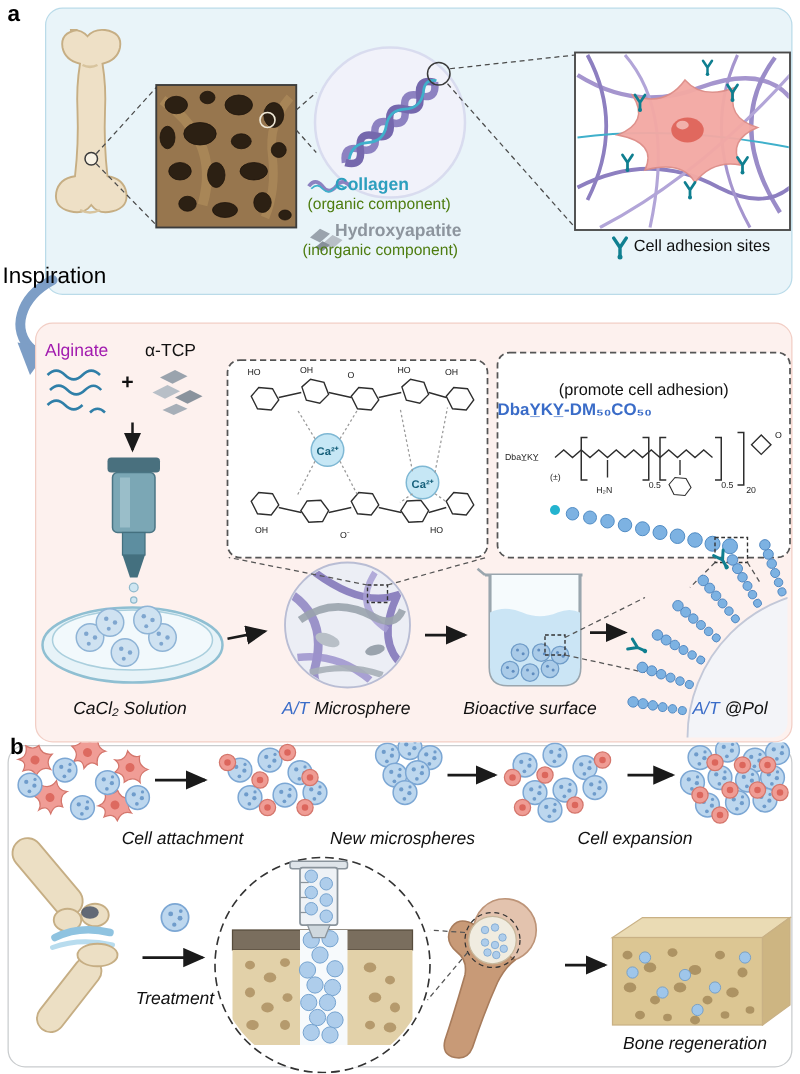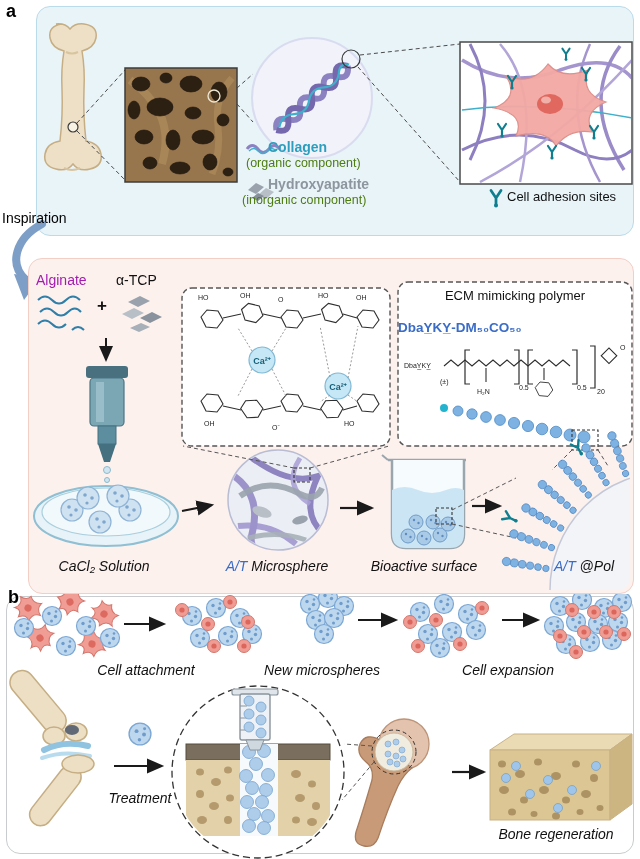--- a/index.html
+++ b/index.html
@@ -10,21 +10,21 @@
   .mid-title{position:absolute;font-size:15px;color:#111;text-align:center;}
   .cap{position:absolute;font-size:14px;color:#111;text-align:center;line-height:1.15;font-style:italic;}
   .cap .accent{color:#3a6cc8;}
   .cyan-bold{position:absolute;color:#a21caf;font-weight:normal;font-size:14px;}
   .black-lab{position:absolute;color:#111;font-size:14px;}
   .plus{position:absolute;font-size:17px;color:#111;font-weight:bold;}
   .leg-cy{position:absolute;color:#2d9fbe;font-weight:bold;font-size:14px;}
   .leg-gray{position:absolute;color:#8d959e;font-weight:bold;font-size:14px;}
   .leg-note{position:absolute;color:#4d7c0f;font-size:12.5px;}
   .leg-black{position:absolute;color:#111;font-size:13px;}
-  .insp{position:absolute;color:#000;font-size:14px;}
+  .insp{position:absolute;color:#000;font-size:18px;}
   .ecm-t1{position:absolute;font-size:13px;color:#111;text-align:center;}
   .ecm-poly{position:absolute;font-size:13.5px;color:#3a6cc8;font-weight:bold;text-align:left;}
   svg text{font-family:"Liberation Sans",sans-serif;}
   .dash{stroke:#4a4a4a;stroke-width:1;stroke-dasharray:4 3;}
   .dashz{stroke:#555;stroke-width:1;stroke-dasharray:4 3;fill:none;}
   .zoomr{fill:none;stroke:#333;stroke-width:1.1;stroke-dasharray:3 2;}
   .coord line{stroke:#999;stroke-width:1;stroke-dasharray:2 2;}
   .chem{font-size:7px;fill:#222;}
   .ca{font-size:9px;fill:#155f7a;font-weight:bold;}
   .brk{fill:none;stroke:#2e2e2e;stroke-width:1.2;}
@@ -342,21 +342,21 @@
       </g>
       <use href="#adh" transform="translate(510,280) rotate(-65) scale(1.1)"></use>
       <use href="#adh" transform="translate(578,210) rotate(-30) scale(1.1)"></use>
     </g>
   </svg>
 
   <div class="cyan-bold" style="left:36px;top:272px;">Alginate</div>
   <div class="plus" style="left:97px;top:296px;">+</div>
 
   <div class="black-lab" style="left:116px;top:272px;">α-TCP</div>
-  <div class="ecm-t1" style="left:398px;top:288px;width:234px;">ECM mimicking polymer</div>
+  <div class="ecm-t1" style="left:398px;top:304px;width:234px;">(promote cell adhesion)</div>
   <div class="ecm-poly" style="left:398px;top:320px;width:234px;">DbaY̲KY̲-DM₅₀CO₅₀</div>
 
   <div class="cap" style="left:36px;top:558px;width:136px;">CaCl₂ Solution</div>
   <div class="cap" style="left:209px;top:558px;width:136px;"><span class="accent">A/T</span><span> Microsphere</span></div>
   <div class="cap" style="left:356px;top:558px;width:136px;">Bioactive surface</div>
   <div class="cap" style="left:528px;top:558px;width:112px;"><span class="accent">A/T</span><span> @Pol</span></div>
 
   <div class="panel" style="left:6px;top:596px;width:626px;height:256px;background:#ffffff;border:1.5px solid #c9ccce;"></div>
 
   <svg class="abs" style="left:0;top:594px;" width="640" height="265" viewBox="0 0 640 265">

